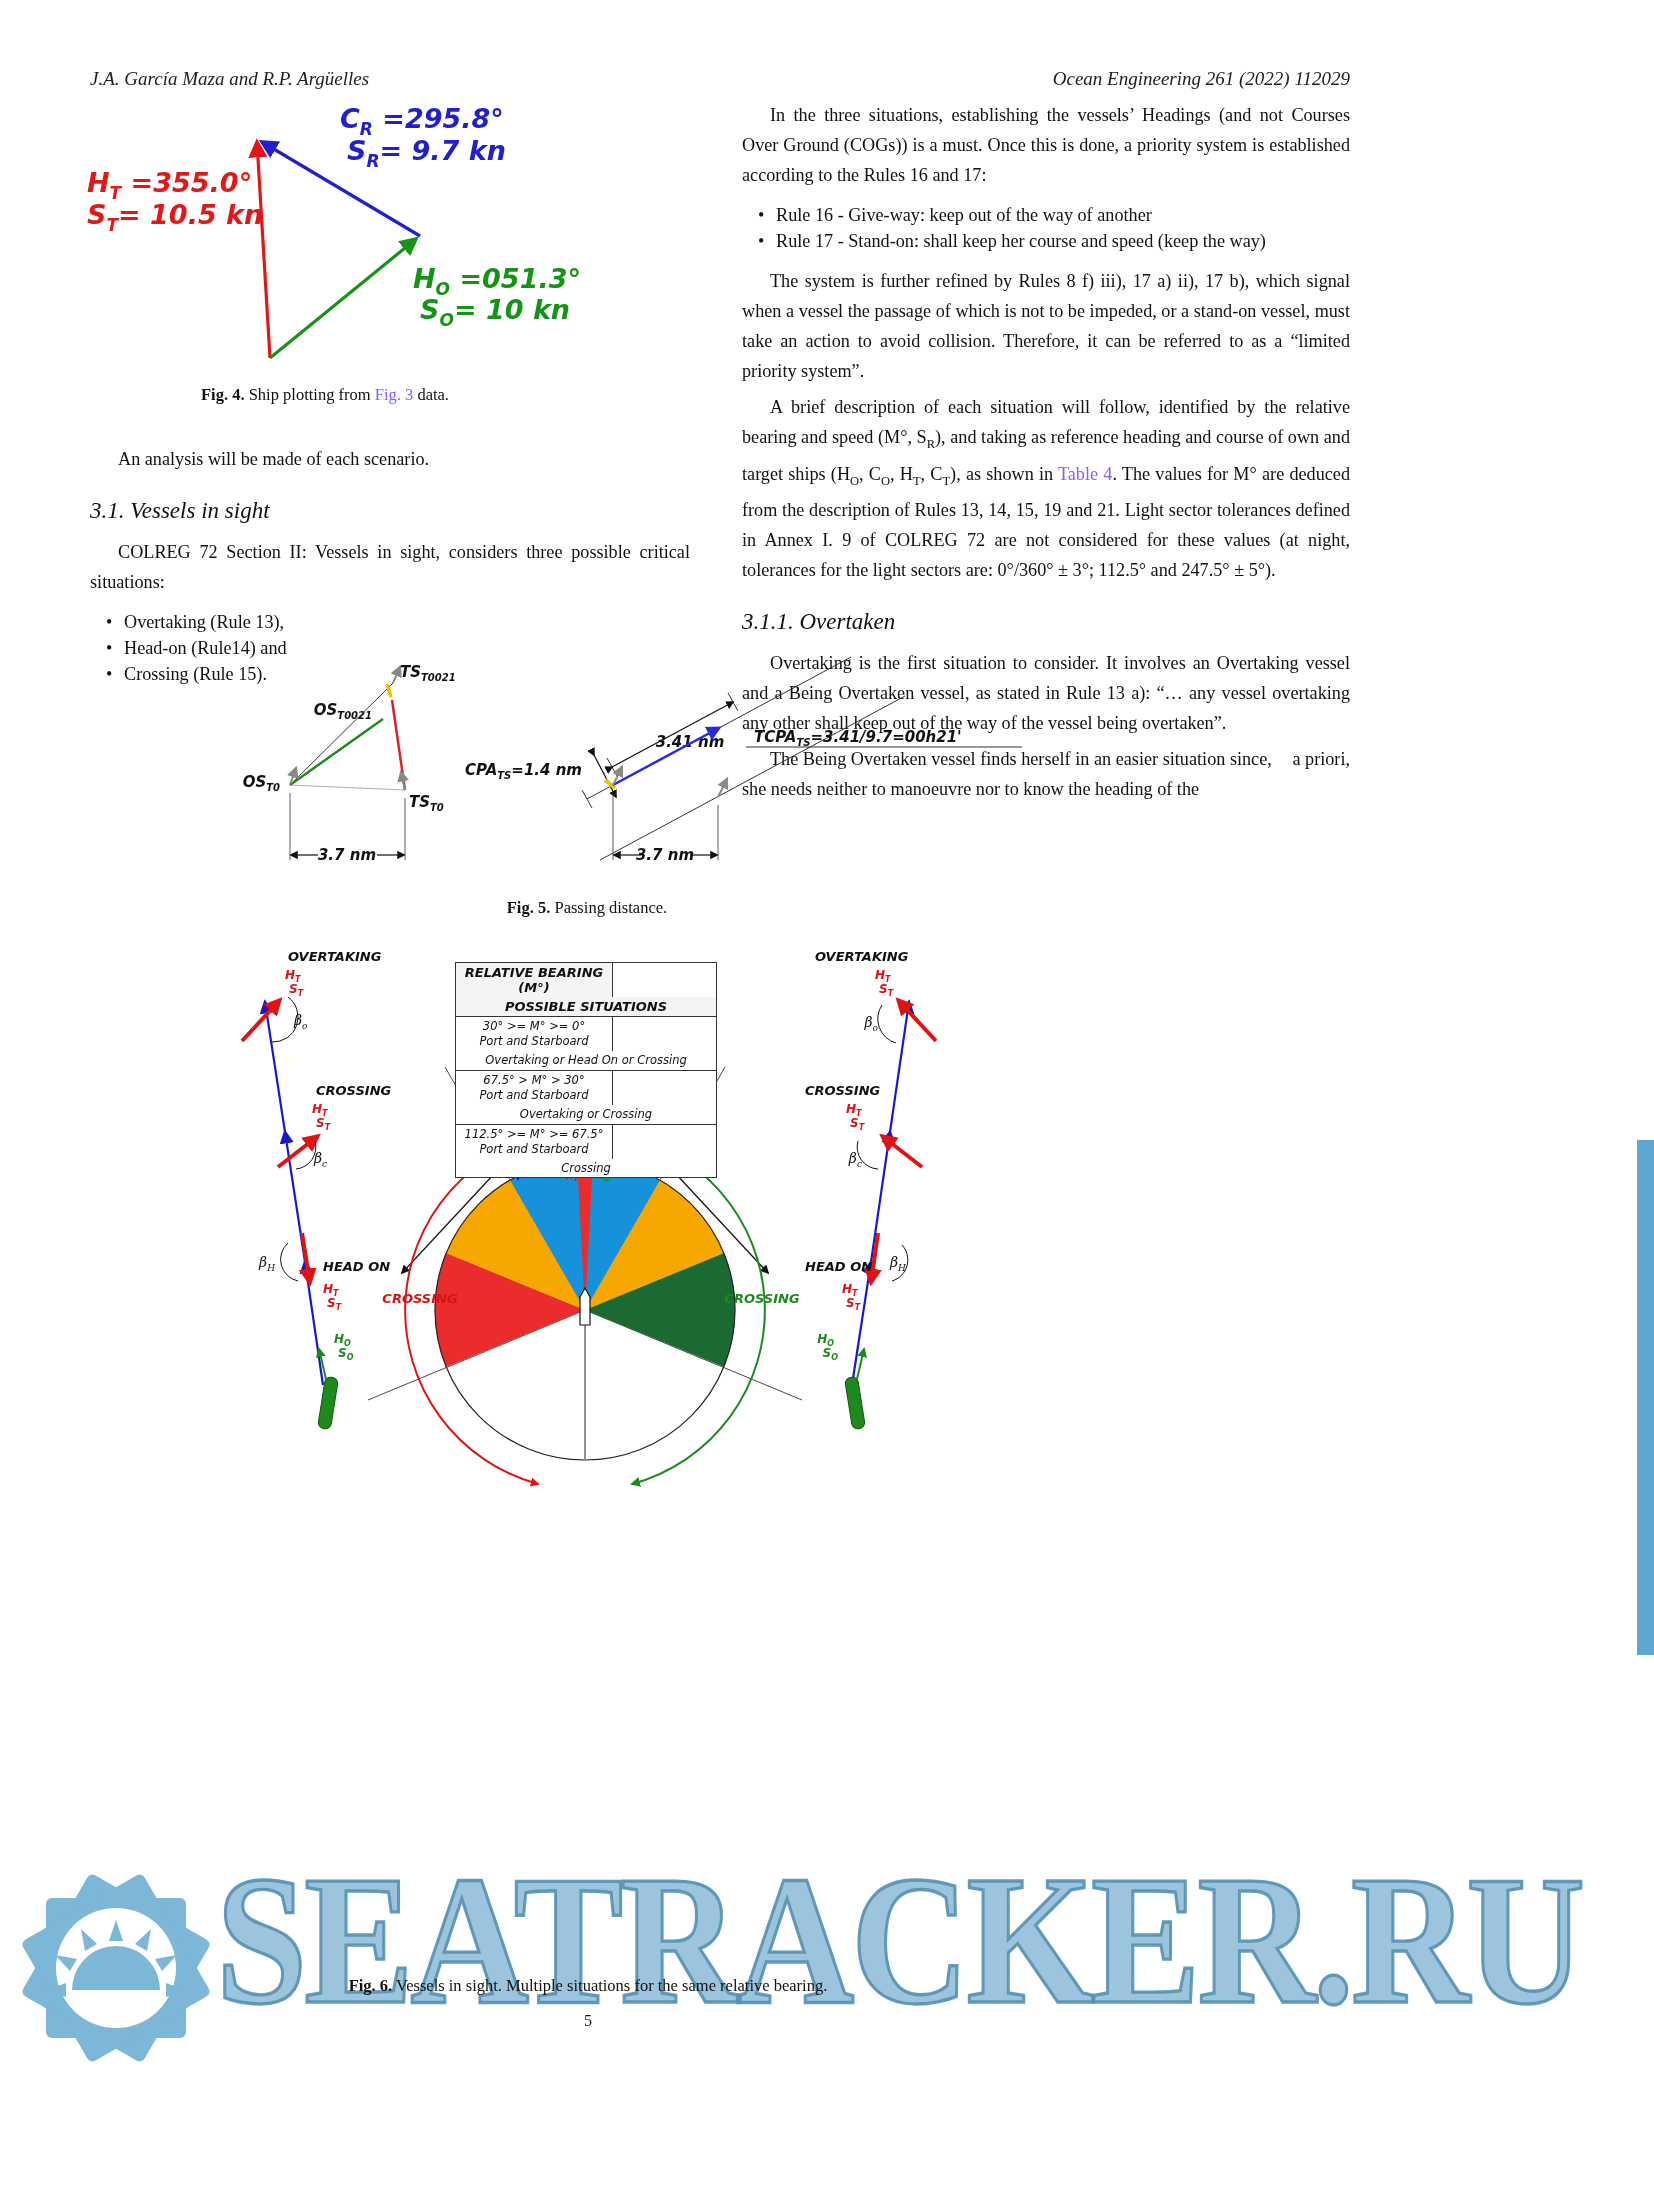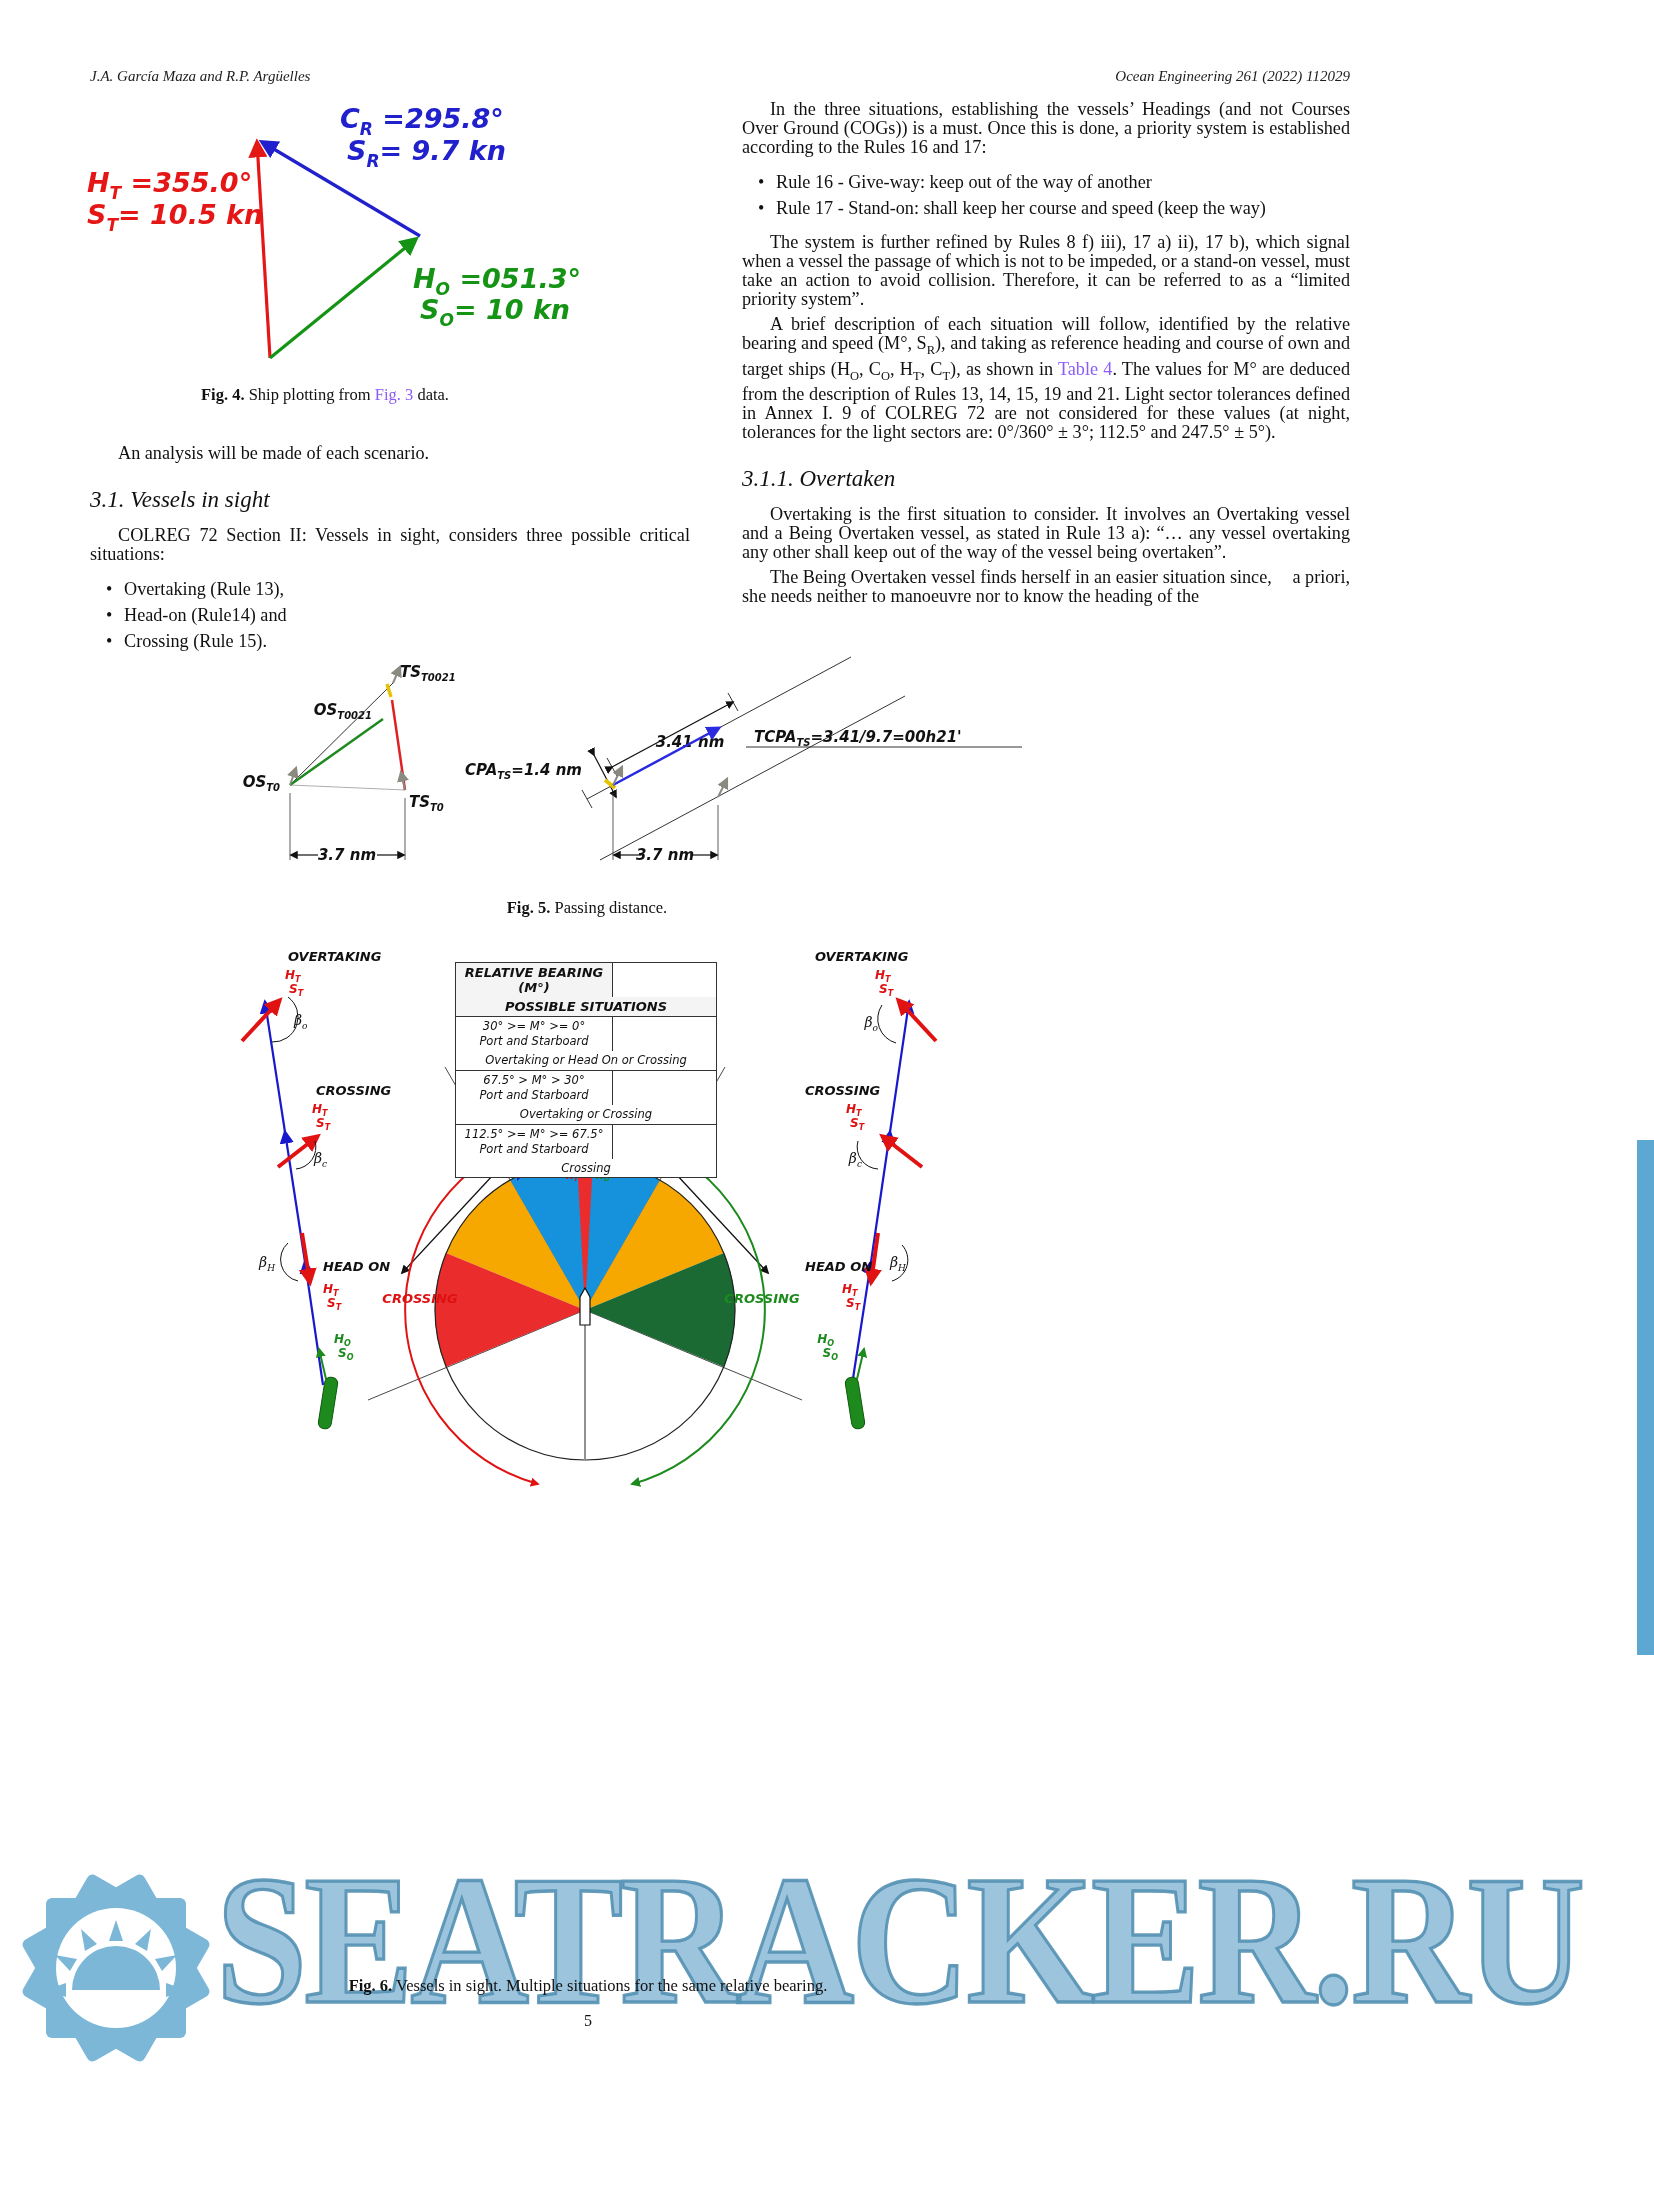--- a/index.html
+++ b/index.html
@@ -1,21 +1,21 @@
 <!DOCTYPE html>
 <html><head>
 <meta charset="utf-8">
 <style>
   html,body{margin:0;padding:0;}
   body{width:1654px;height:2205px;position:relative;background:#fff;color:#111;
        font-family:"Liberation Serif",serif;overflow:hidden;}
   .abs{position:absolute;}
-  .hdr{font-style:italic;font-size:15px;color:#1d1d1d;}
+  .hdr{font-style:italic;font-size:19px;color:#1d1d1d;}
   .col{position:absolute;}
-  .jp{margin:0 0 6px;text-indent:28px;text-align:justify;font-size:18.2px;line-height:19px;}
+  .jp{margin:0 0 6px;text-indent:28px;text-align:justify;font-size:18.2px;line-height:30px;}
   .sechead{font-style:italic;font-size:23px;margin:24px 0 13px;font-weight:normal;}
   ul.bul{list-style:none;padding-left:34px;margin:12px 0 12px;}
   ul.bul li{position:relative;font-size:18.2px;line-height:26px;text-align:left;}
   ul.bul li::before{content:"•";position:absolute;left:-18px;font-size:18px;}
   .lnk{color:#8b5cf6;cursor:pointer;}
   .subtx{vertical-align:sub;font-size:12.5px;}
   .em{margin-left:16px;}
   .caption{position:absolute;font-size:16.5px;color:#111;text-align:center;z-index:36;}
   .capb{font-weight:bold;}
   

